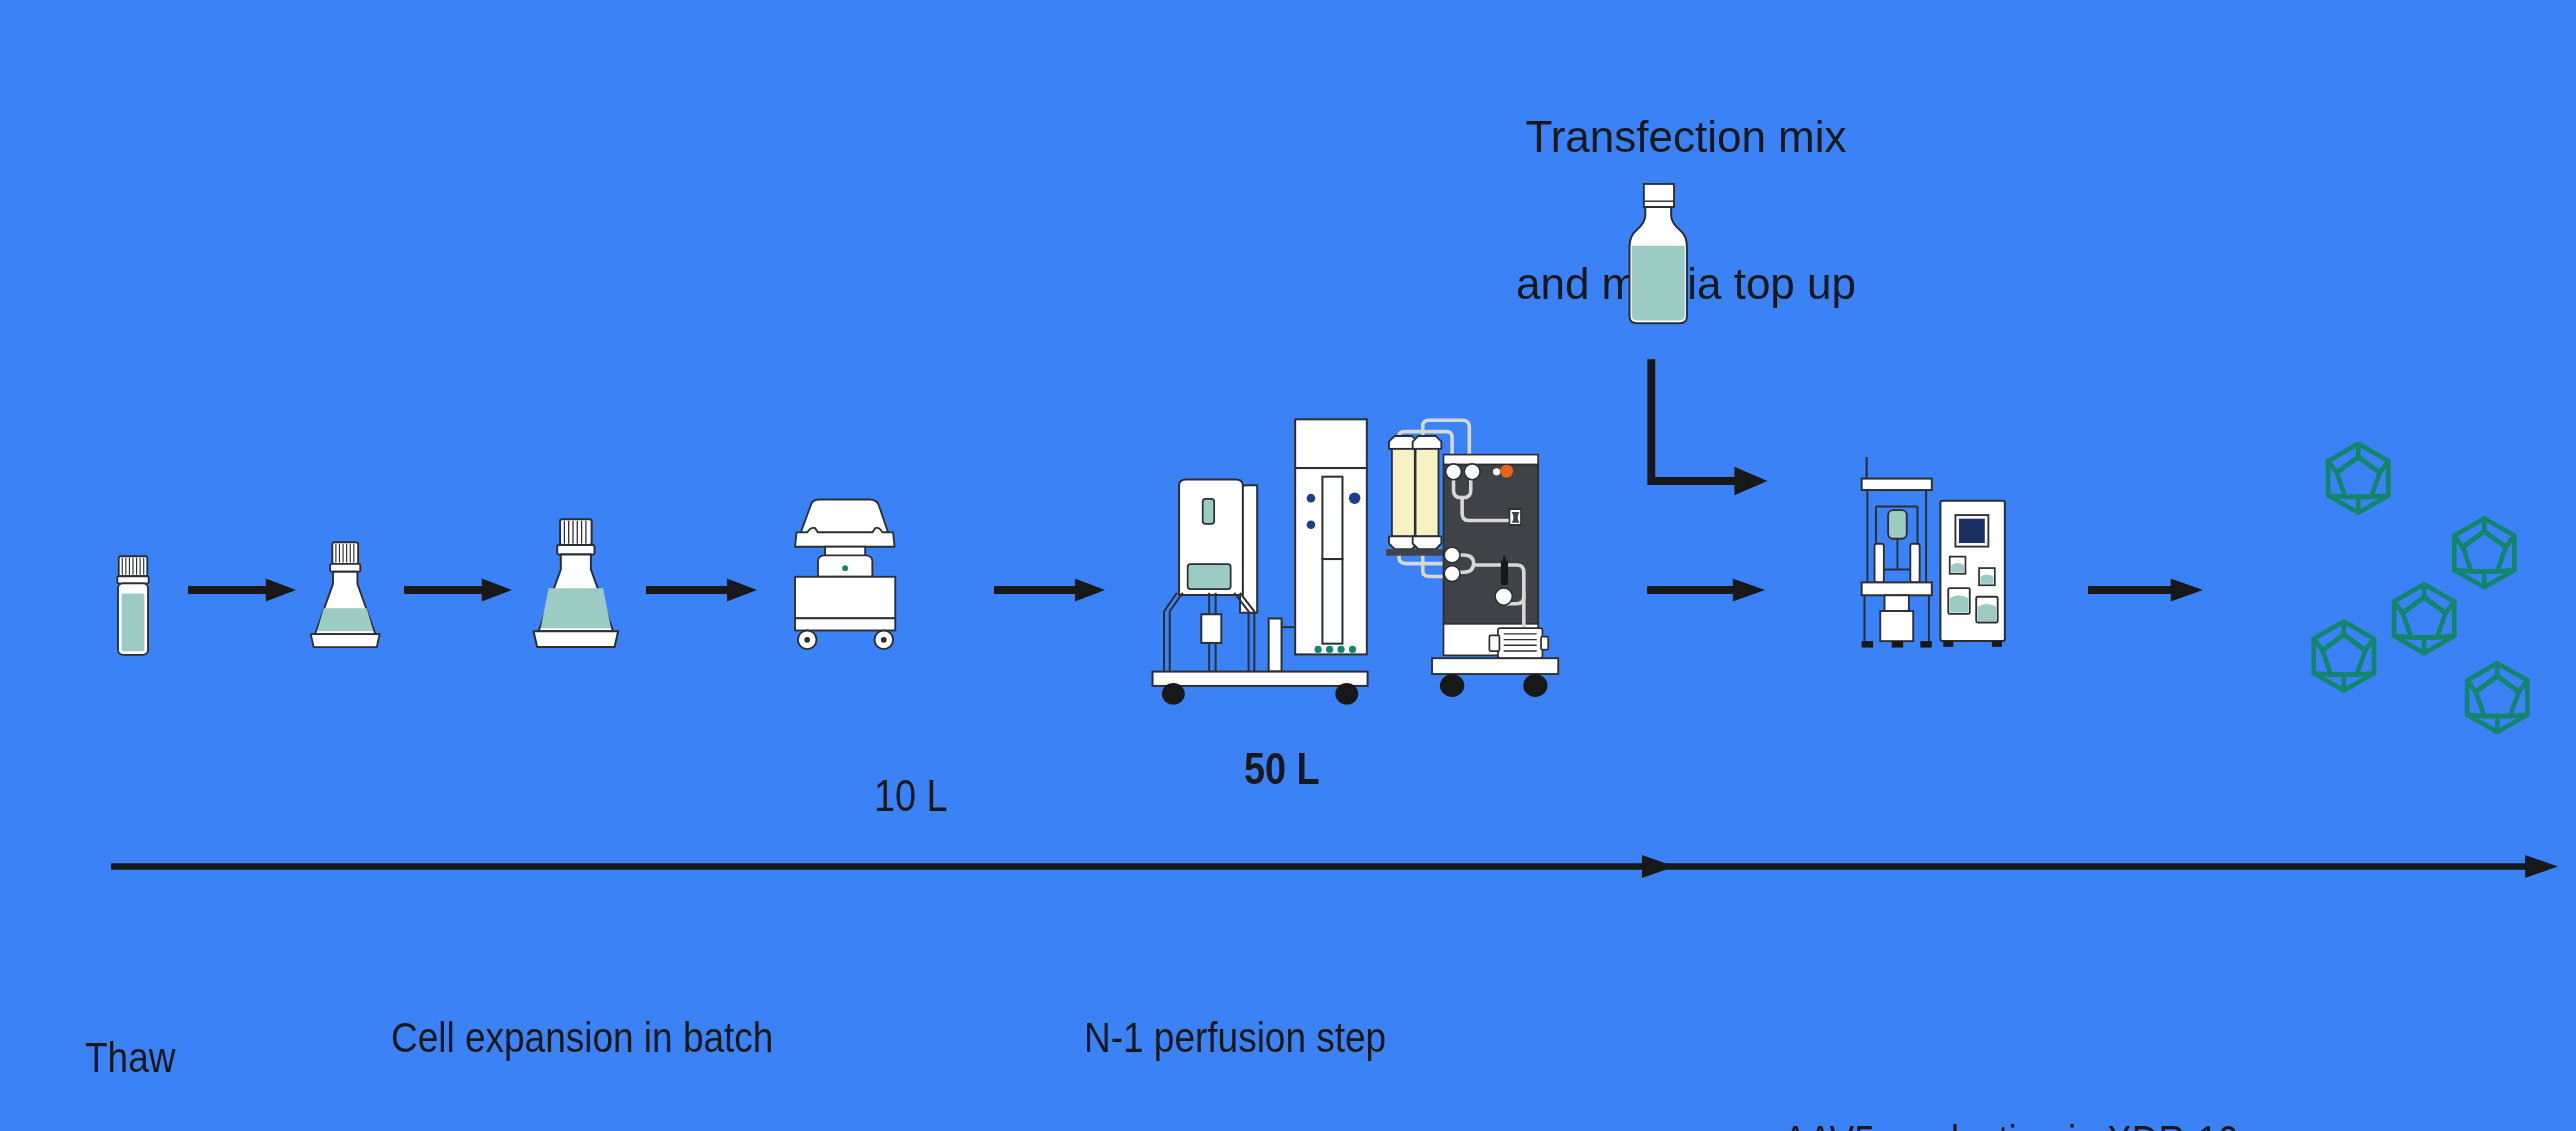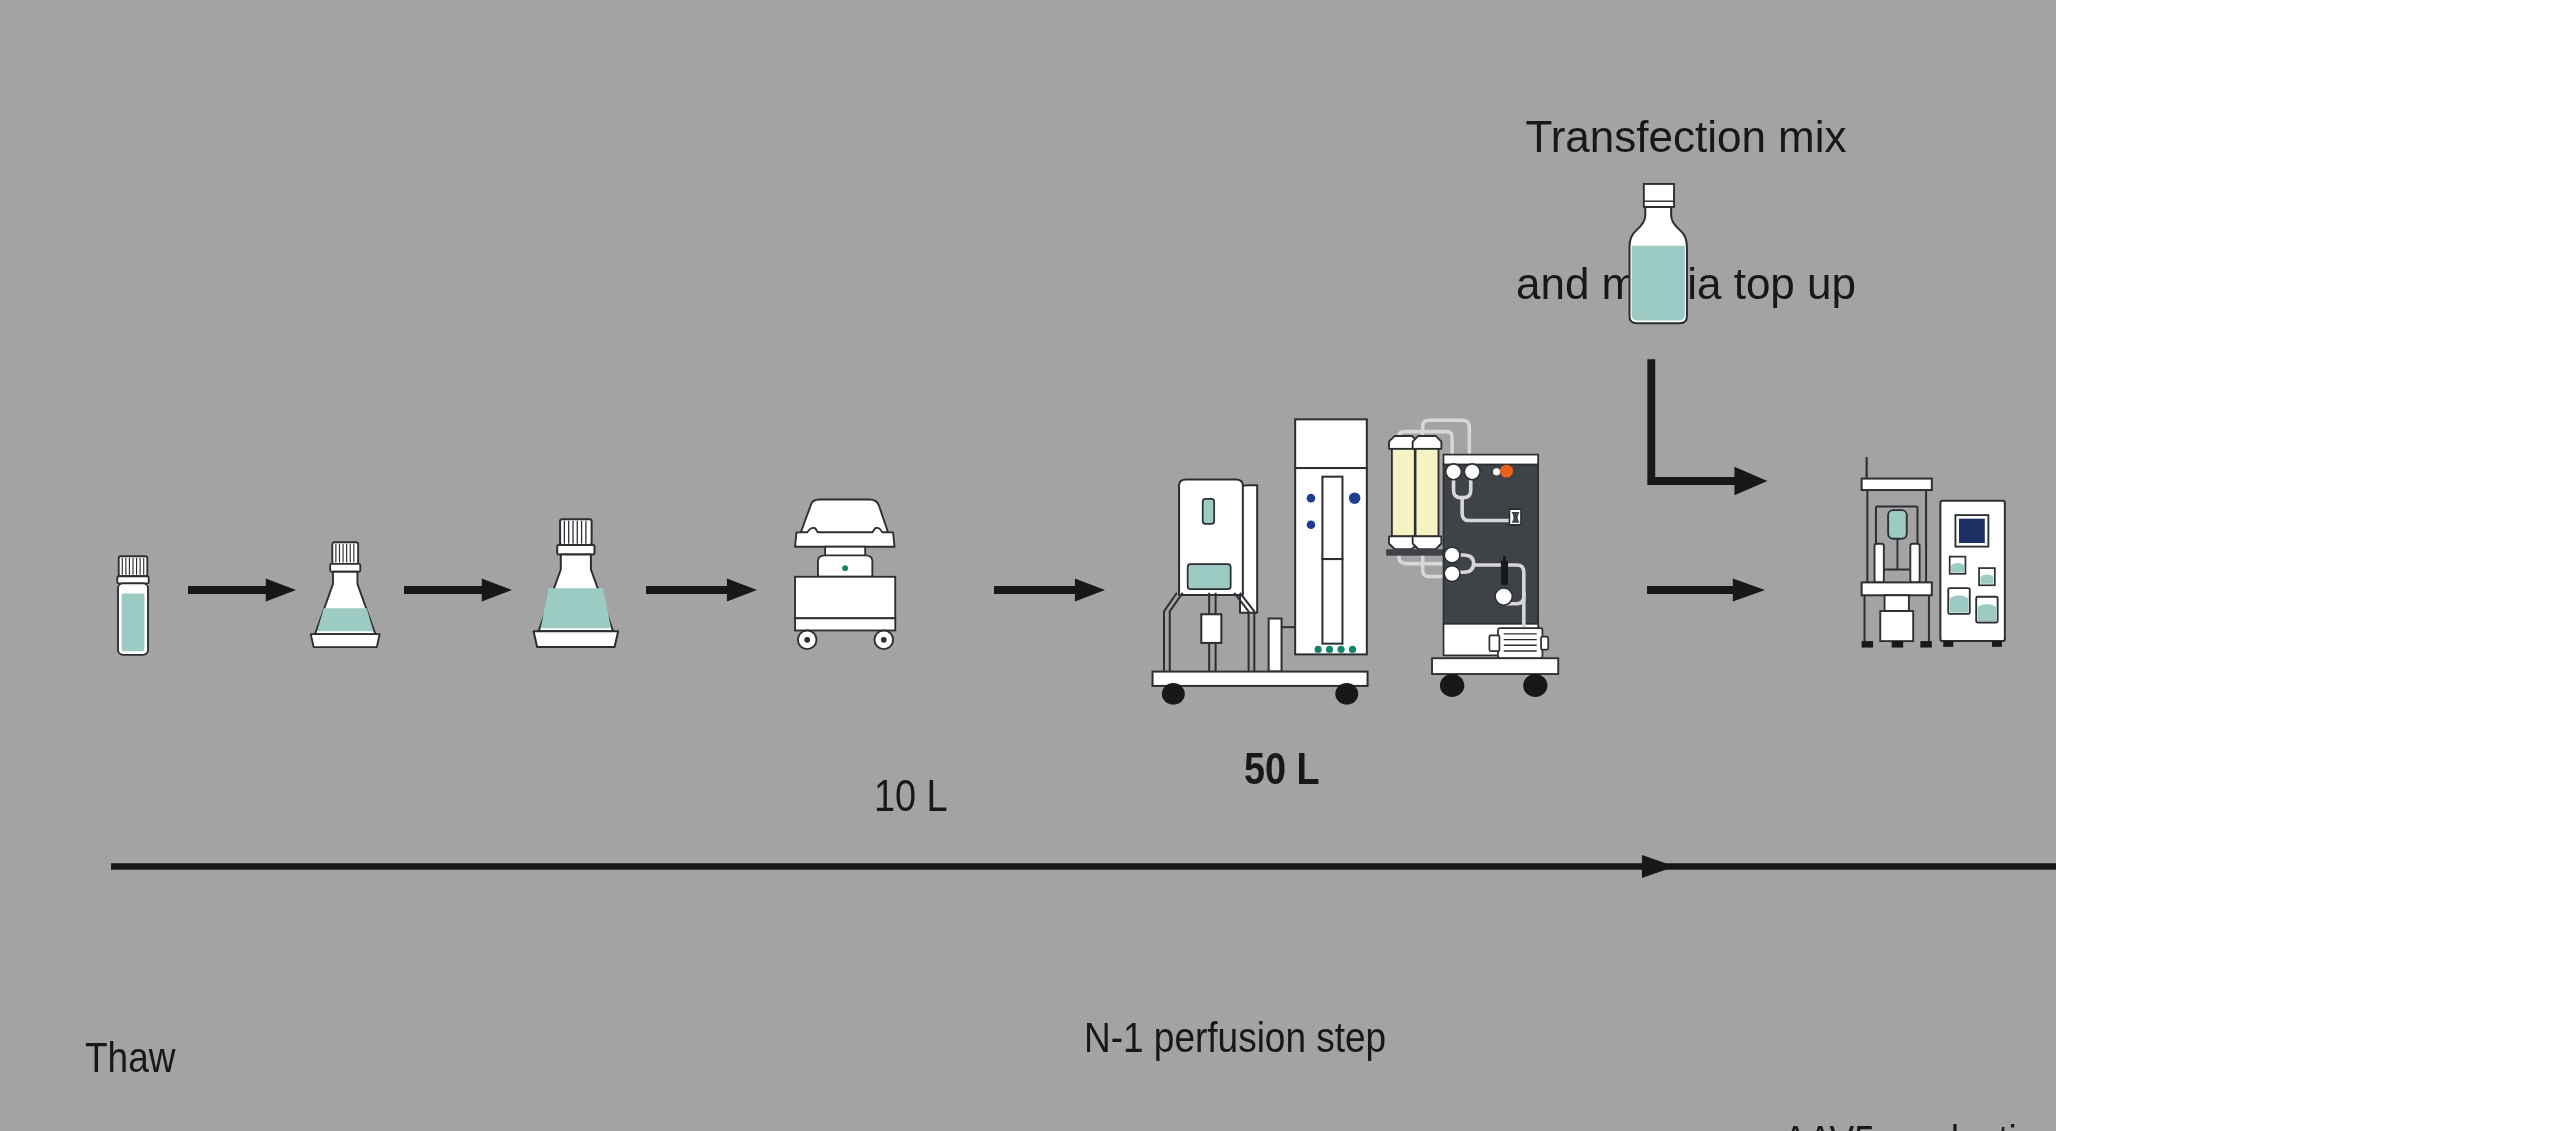--- a/index.html
+++ b/index.html
@@ -3,23 +3,23 @@
 <meta charset="utf-8">
 <style>
   html,body{margin:0;padding:0;background:#ffffff;}
   body{
     font-family:"Liberation Sans","DejaVu Sans",sans-serif;
     color:#16181a;
     -webkit-font-smoothing:antialiased;
   }
   #stage{
     position:relative;
-    width:2056px;
+    width:2576px;
     height:1132px;
-    background:#a3a3a3;
+    background:#3b82f6;
     overflow:hidden;
   }
   .abs{position:absolute;}
   .txt{
     font-family:"Liberation Sans","DejaVu Sans",sans-serif;
     color:#16181a;
     white-space:pre;
     line-height:1.12;
     font-stretch:condensed;
     transform-origin:left top;
@@ -384,20 +384,23 @@
   <div class="abs" style="left:1665px; top:850px;">
     <svg width="893" height="33" viewBox="0 0 1245 46">
       <line x1="0" y1="23" x2="1203" y2="23" stroke="#16181a" stroke-width="9"></line>
       <polygon points="1199,7 1245,23 1199,39" fill="#16181a"></polygon>
     </svg>
   </div>
 
   <div class="abs txt step-label" style="left:37px; top:985px;">
     <span class="cond">Thaw</span>
   </div>
+  <div class="abs txt step-label" style="left:343px; top:965px;">
+    <span class="cond">Cell expansion in batch</span>
+  </div>
   <div class="abs txt step-label" style="left:1036px; top:965px;">
     <span class="cond">N-1 perfusion step</span>
   </div>
   <div class="abs txt step-label" style="left:1711px; top:972px;">
     <div>
       <span class="cond">AAV5 production in XDR-10 as</span>
     </div>
     
   </div>
 

